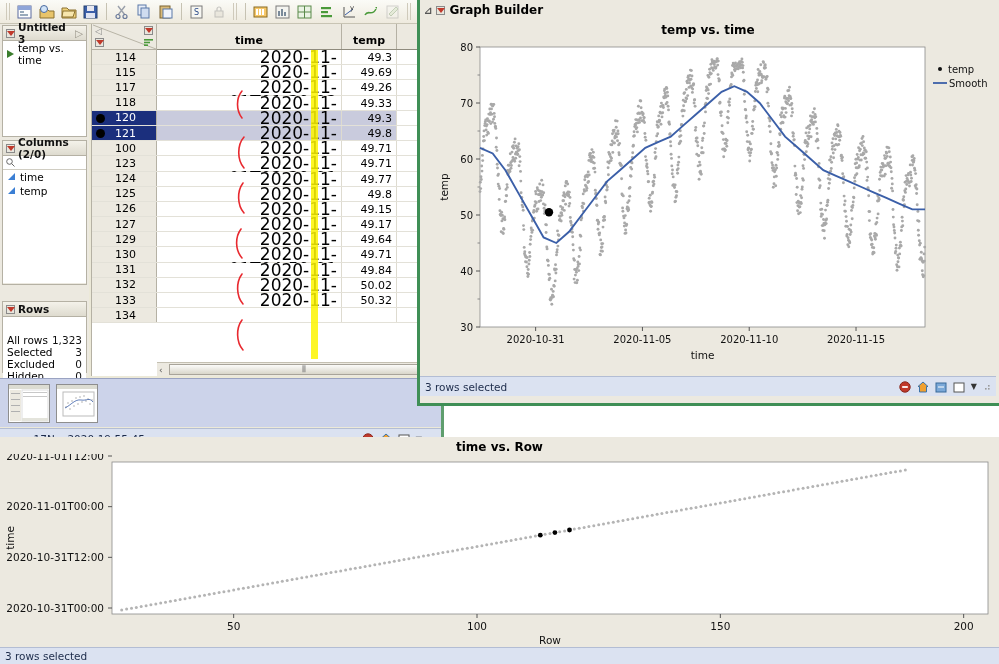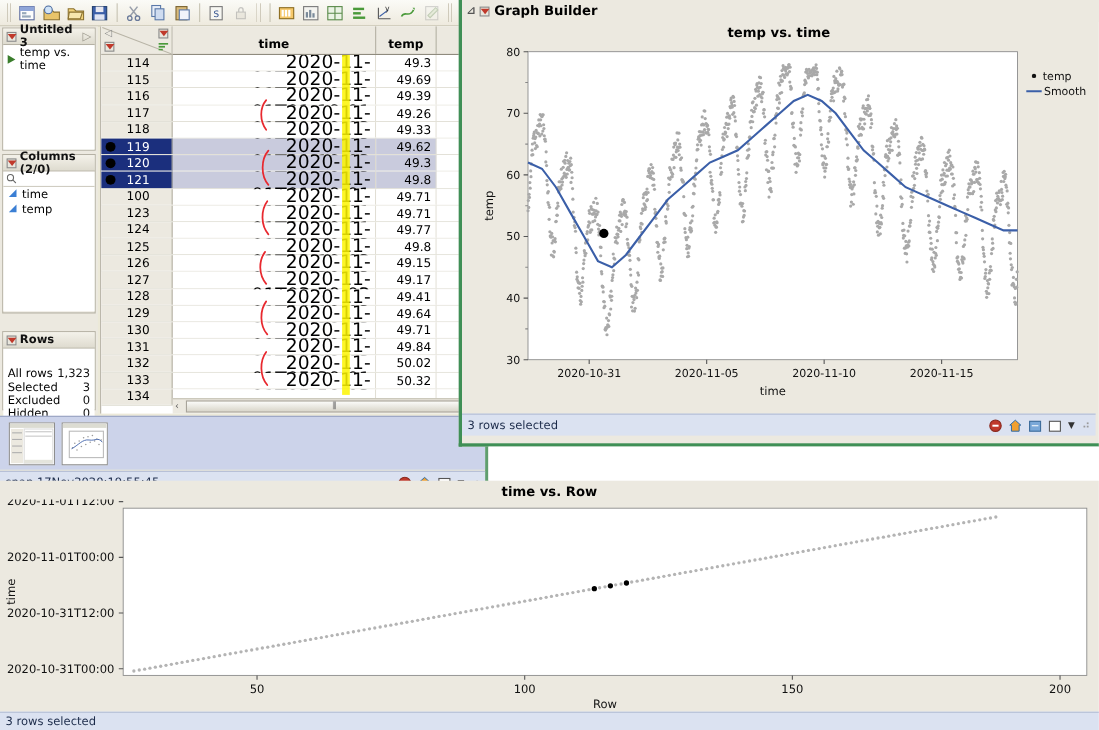--- a/index.html
+++ b/index.html
@@ -363,44 +363,32 @@
             <div class="cell-temp">49.3</div>
             <div class="cell-blank"></div>
           </div>
           <div class="drow">
             <div class="cell-rn">115</div>
             <div class="cell-time">2020-11-01T00:59:02</div>
             <div class="cell-temp">49.69</div>
             <div class="cell-blank"></div>
           </div>
           <div class="drow">
-            <div class="cell-rn">116</div>
-            <div class="cell-time">2020-11-01T01:19:01</div>
-            <div class="cell-temp">49.39</div>
-            <div class="cell-blank"></div>
-          </div>
-          <div class="drow">
             <div class="cell-rn">117</div>
             <div class="cell-time">2020-11-01T01:39:02</div>
             <div class="cell-temp">49.26</div>
             <div class="cell-blank"></div>
           </div>
           <div class="drow">
             <div class="cell-rn">118</div>
             <div class="cell-time">2020-11-01T01:59:02</div>
             <div class="cell-temp">49.33</div>
             <div class="cell-blank"></div>
           </div>
           <div class="drow sel">
-            <div class="cell-rn">119<span class="seldot"></span></div>
-            <div class="cell-time">2020-11-01T01:19:02</div>
-            <div class="cell-temp">49.62</div>
-            <div class="cell-blank"></div>
-          </div>
-          <div class="drow sel">
             <div class="cell-rn">120<span class="seldot"></span></div>
             <div class="cell-time">2020-11-01T01:39:02</div>
             <div class="cell-temp">49.3</div>
             <div class="cell-blank"></div>
           </div>
           <div class="drow sel">
             <div class="cell-rn">121<span class="seldot"></span></div>
             <div class="cell-time">2020-11-01T01:59:01</div>
             <div class="cell-temp">49.8</div>
             <div class="cell-blank"></div>
@@ -432,26 +420,20 @@
           <div class="drow">
             <div class="cell-rn">126</div>
             <div class="cell-time">2020-11-01T03:39:02</div>
             <div class="cell-temp">49.15</div>
             <div class="cell-blank"></div>
           </div>
           <div class="drow">
             <div class="cell-rn">127</div>
             <div class="cell-time">2020-11-01T03:59:02</div>
             <div class="cell-temp">49.17</div>
-            <div class="cell-blank"></div>
-          </div>
-          <div class="drow">
-            <div class="cell-rn">128</div>
-            <div class="cell-time">2020-11-01T04:19:02</div>
-            <div class="cell-temp">49.41</div>
             <div class="cell-blank"></div>
           </div>
           <div class="drow">
             <div class="cell-rn">129</div>
             <div class="cell-time">2020-11-01T04:39:02</div>
             <div class="cell-temp">49.64</div>
             <div class="cell-blank"></div>
           </div>
           <div class="drow">
             <div class="cell-rn">130</div>

